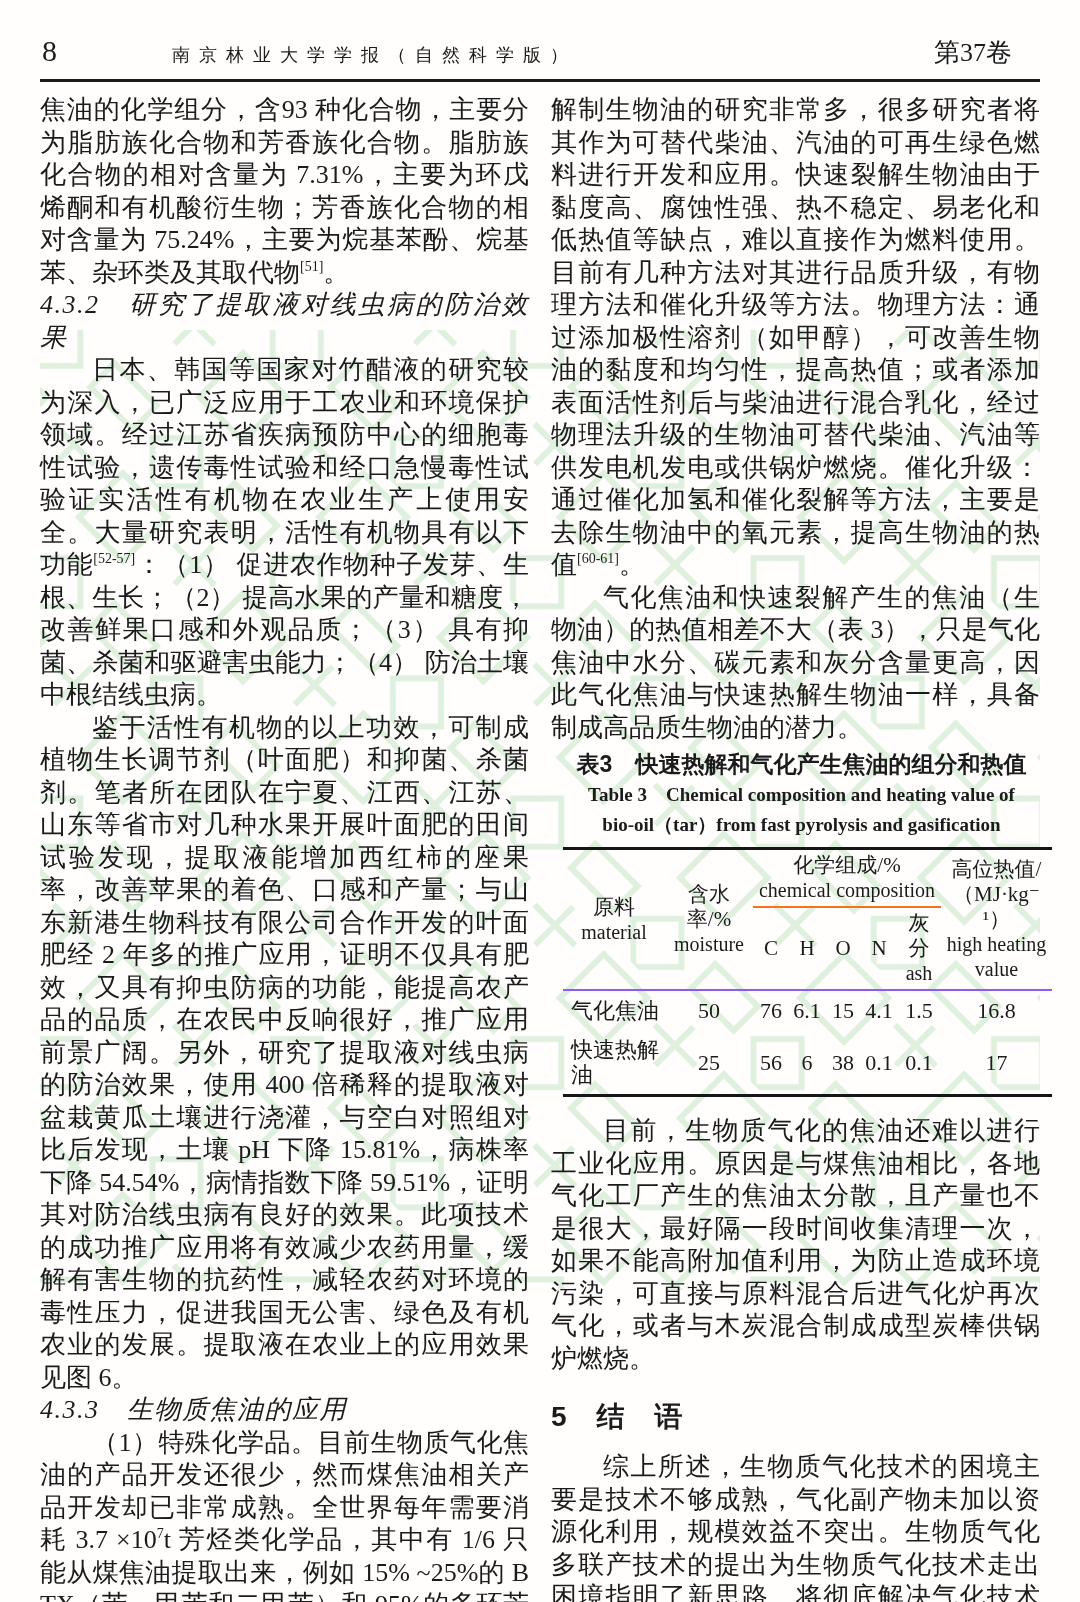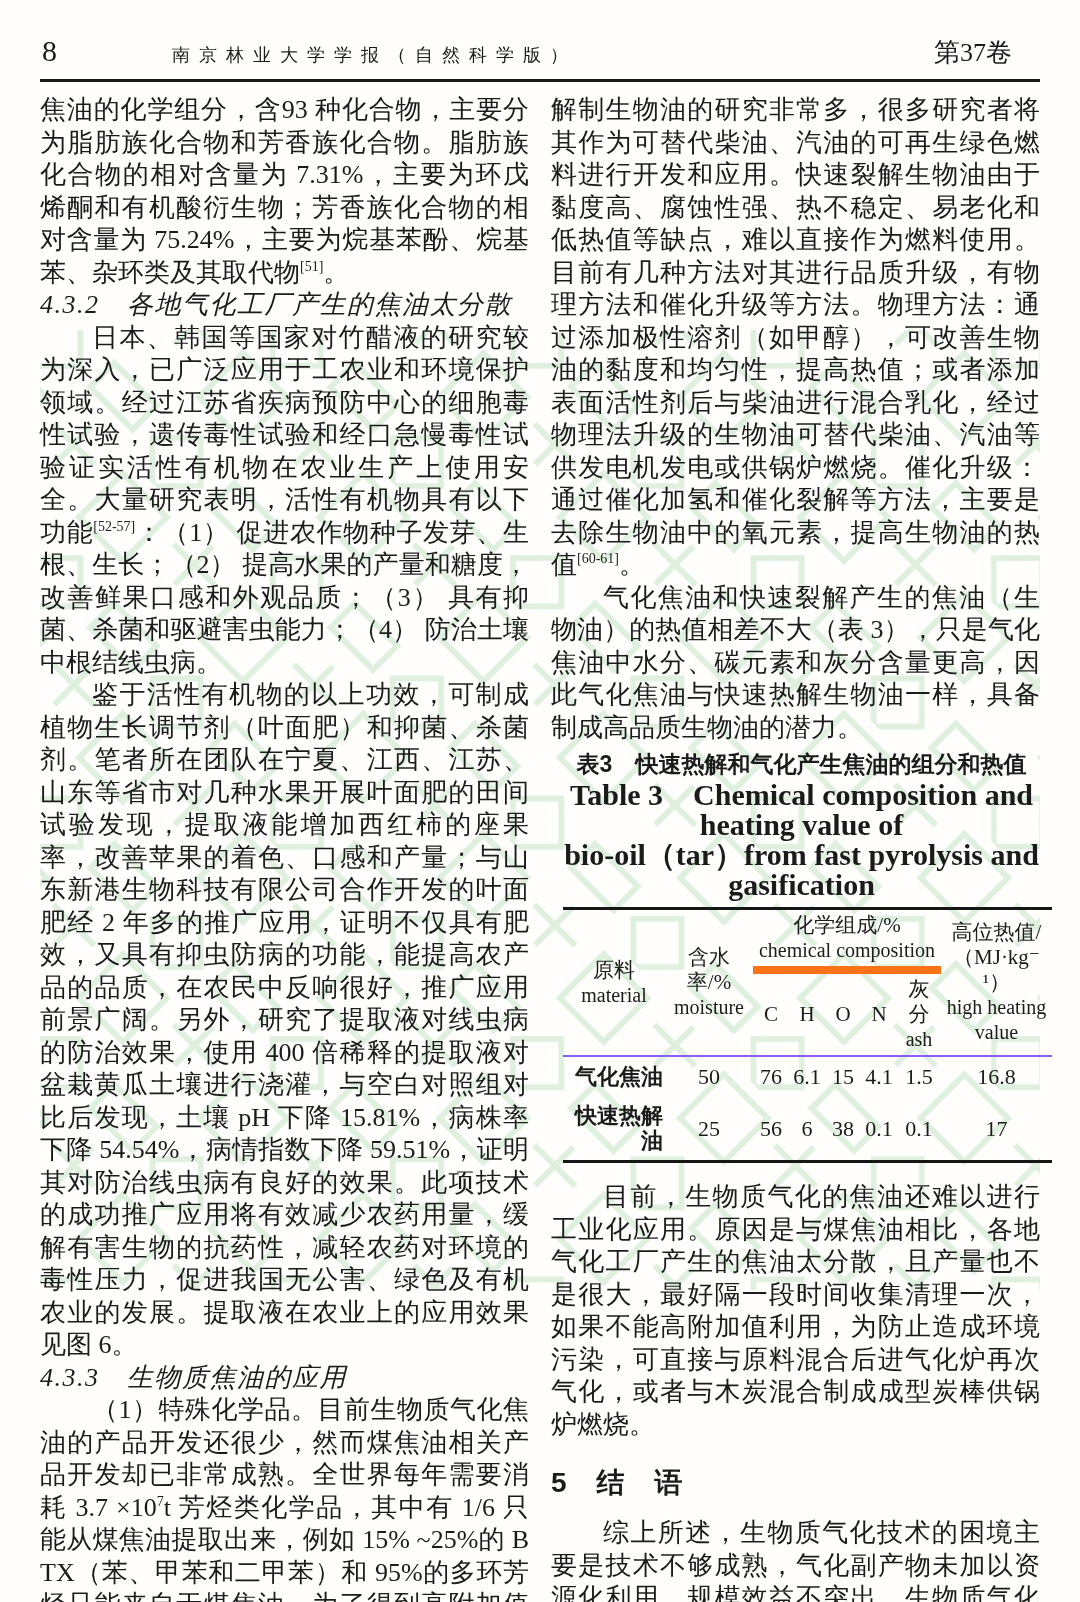--- a/index.html
+++ b/index.html
@@ -16,29 +16,29 @@
   .col { width:489px; text-align:justify; font-size:26px; line-height:32.5px; }
   .blk { margin:0; word-break:break-all; text-indent:2em; }
   .p-noindent { text-indent:0; }
   sup.ref { font-size:14px; line-height:0; letter-spacing:0; }
   .h-sub { font-style:italic; letter-spacing:1.5px; text-indent:0; font-weight:500; }
   .h-section { font-family:"Liberation Sans","DejaVu Sans",sans-serif; font-weight:700;
                font-size:28px; line-height:36px; margin:24px 0 16px 0; letter-spacing:1px; text-indent:0; }
   .tablewrap { margin:4px 0 18px 12px; }
   .tcap-zh { font-family:"Liberation Sans","DejaVu Sans",sans-serif; font-weight:700;
              font-size:23px; line-height:32px; text-align:center; text-indent:0; }
-  .tcap-en { font-weight:700; font-size:30px; line-height:30px; text-align:center; text-indent:0; }
+  .tcap-en { font-weight:700; font-size:19px; line-height:30px; text-align:center; text-indent:0; }
   table.t3 { width:100%; border-collapse:collapse; table-layout:fixed; margin-top:7px;
              border-top:3px solid #161616; border-bottom:3px solid #161616; font-size:21px; }
   .t3 th, .t3 td { font-weight:normal; padding:3px 2px; text-align:center; vertical-align:middle; line-height:25px; word-break:break-all; }
   .t3 .en { font-size:20px; }
   .t3 .rule2 { border-bottom:2px solid #8b5cf6; }
-  .t3 .th-group { border-bottom:8px solid #f97316; }
+  .t3 .th-group { border-bottom:2px solid #f97316; }
   .t3 tbody td { padding:7px 2px; font-size:22px; }
-  .t3 tbody td.mat { text-align:right; padding-left:8px;font-weight:bold; }
+  .t3 tbody td.mat { text-align:left; padding-left:8px; }
 </style>
 </head>
 <body>
 
 <div class="page">
 
   <svg class="watermark" width="1080" height="1602" viewBox="0 0 1080 1602" aria-hidden="true">
     <defs>
       <pattern id="wm" width="170" height="170" patternUnits="userSpaceOnUse" patternTransform="rotate(45 540 800)">
         <path d="M14 14 H76 V76 H14 Z" fill="none" stroke="#bfe3bf" stroke-width="6"></path>
@@ -53,21 +53,21 @@
   <header class="header">
     <span class="pn">8</span>
     <span class="jt">南京林业大学学报（自然科学版）</span>
     <span class="vol">第37卷</span>
   </header>
   <div class="header-rule"></div>
 
   <main class="columns">
     <section class="col" id="col-left">
         <p class="blk p-noindent">焦油的化学组分，含93 种化合物，主要分为脂肪族化合物和芳香族化合物。脂肪族化合物的相对含量为 7.31%，主要为环戊烯酮和有机酸衍生物；芳香族化合物的相对含量为 75.24%，主要为烷基苯酚、烷基苯、杂环类及其取代物<sup class="ref">[51]</sup>。</p>
-        <div class="blk h-sub">4.3.2　各地气化工厂产生的焦油太分散</div>
+        <div class="blk h-sub">4.3.2　研究了提取液对线虫病的防治效果</div>
         <p class="blk p">日本、韩国等国家对竹醋液的研究较为深入，已广泛应用于工农业和环境保护领域。经过江苏省疾病预防中心的细胞毒性试验，遗传毒性试验和经口急慢毒性试验证实活性有机物在农业生产上使用安全。大量研究表明，活性有机物具有以下功能<sup class="ref">[52-57]</sup>：（1） 促进农作物种子发芽、生根、生长；（2） 提高水果的产量和糖度，改善鲜果口感和外观品质；（3） 具有抑菌、杀菌和驱避害虫能力；（4） 防治土壤中根结线虫病。</p>
         <p class="blk p">鉴于活性有机物的以上功效，可制成植物生长调节剂（叶面肥）和抑菌、杀菌剂。笔者所在团队在宁夏、江西、江苏、山东等省市对几种水果开展叶面肥的田间试验发现，提取液能增加西红柿的座果率，改善苹果的着色、口感和产量；与山东新港生物科技有限公司合作开发的叶面肥经 2 年多的推广应用，证明不仅具有肥效，又具有抑虫防病的功能，能提高农产品的品质，在农民中反响很好，推广应用前景广阔。另外，研究了提取液对线虫病的防治效果，使用 400 倍稀释的提取液对盆栽黄瓜土壤进行浇灌，与空白对照组对比后发现，土壤 pH 下降 15.81%，病株率下降 54.54%，病情指数下降 59.51%，证明其对防治线虫病有良好的效果。此项技术的成功推广应用将有效减少农药用量，缓解有害生物的抗药性，减轻农药对环境的毒性压力，促进我国无公害、绿色及有机农业的发展。提取液在农业上的应用效果见图 6。</p>
         <div class="blk h-sub">4.3.3　生物质焦油的应用</div>
         <p class="blk p">（1）特殊化学品。目前生物质气化焦油的产品开发还很少，然而煤焦油相关产品开发却已非常成熟。全世界每年需要消耗 3.7 ×10<sup class="ref">7</sup>t 芳烃类化学品，其中有 1/6 只能从煤焦油提取出来，例如 15% ~25%的 BTX（苯、甲苯和二甲苯）和 95%的多环芳烃只能来自于煤焦油。为了得到高附加值的化学品，根据焦油成分沸点的不同，焦油需要通过蒸馏进行粗分，然后再使用其他的技术进行提纯分离成各种化学品。煤焦油的高附加值提纯利用，可为生物质气化大规模发展产生的生物质焦油的应用提供思路。</p>
       </section>
     <section class="col" id="col-right">
         <p class="blk p-noindent">解制生物油的研究非常多，很多研究者将其作为可替代柴油、汽油的可再生绿色燃料进行开发和应用。快速裂解生物油由于黏度高、腐蚀性强、热不稳定、易老化和低热值等缺点，难以直接作为燃料使用。目前有几种方法对其进行品质升级，有物理方法和催化升级等方法。物理方法：通过添加极性溶剂（如甲醇），可改善生物油的黏度和均匀性，提高热值；或者添加表面活性剂后与柴油进行混合乳化，经过物理法升级的生物油可替代柴油、汽油等供发电机发电或供锅炉燃烧。催化升级：通过催化加氢和催化裂解等方法，主要是去除生物油中的氧元素，提高生物油的热值<sup class="ref">[60-61]</sup>。</p>
         <p class="blk p">气化焦油和快速裂解产生的焦油（生物油）的热值相差不大（表 3），只是气化焦油中水分、碳元素和灰分含量更高，因此气化焦油与快速热解生物油一样，具备制成高品质生物油的潜力。</p>
         <div class="tablewrap">
       <div class="tcap-zh">表3　快速热解和气化产生焦油的组分和热值</div>

